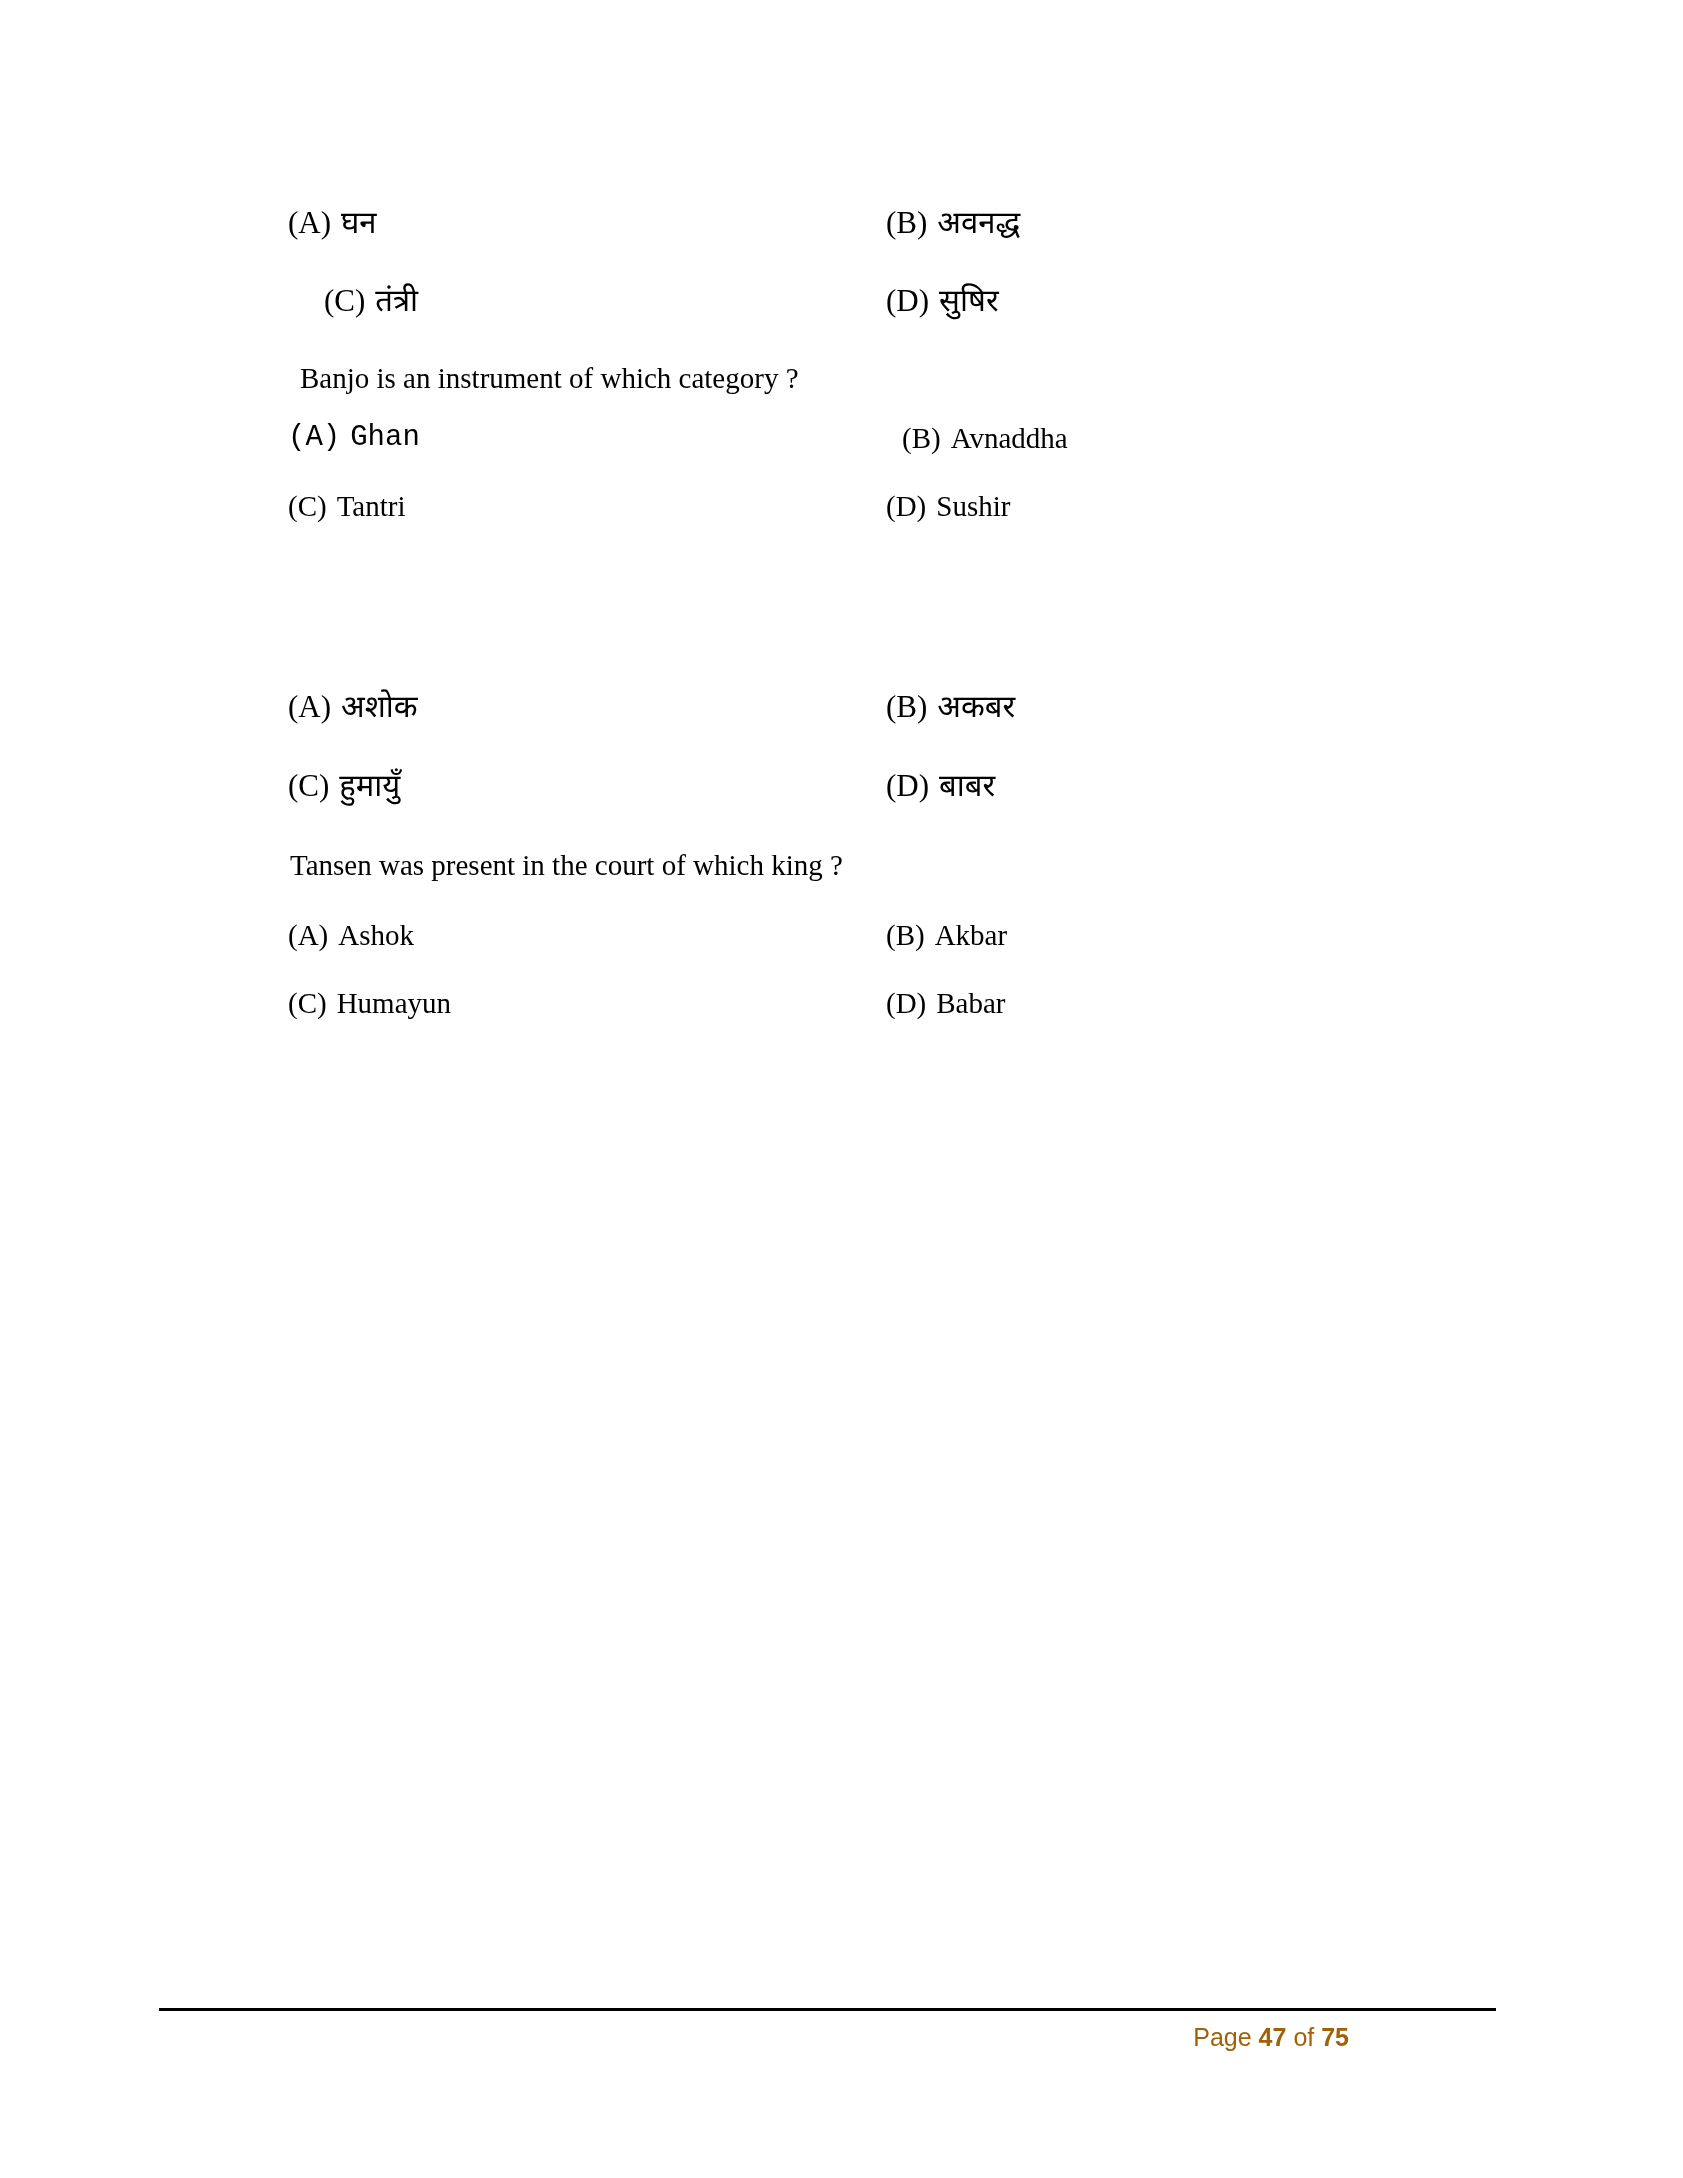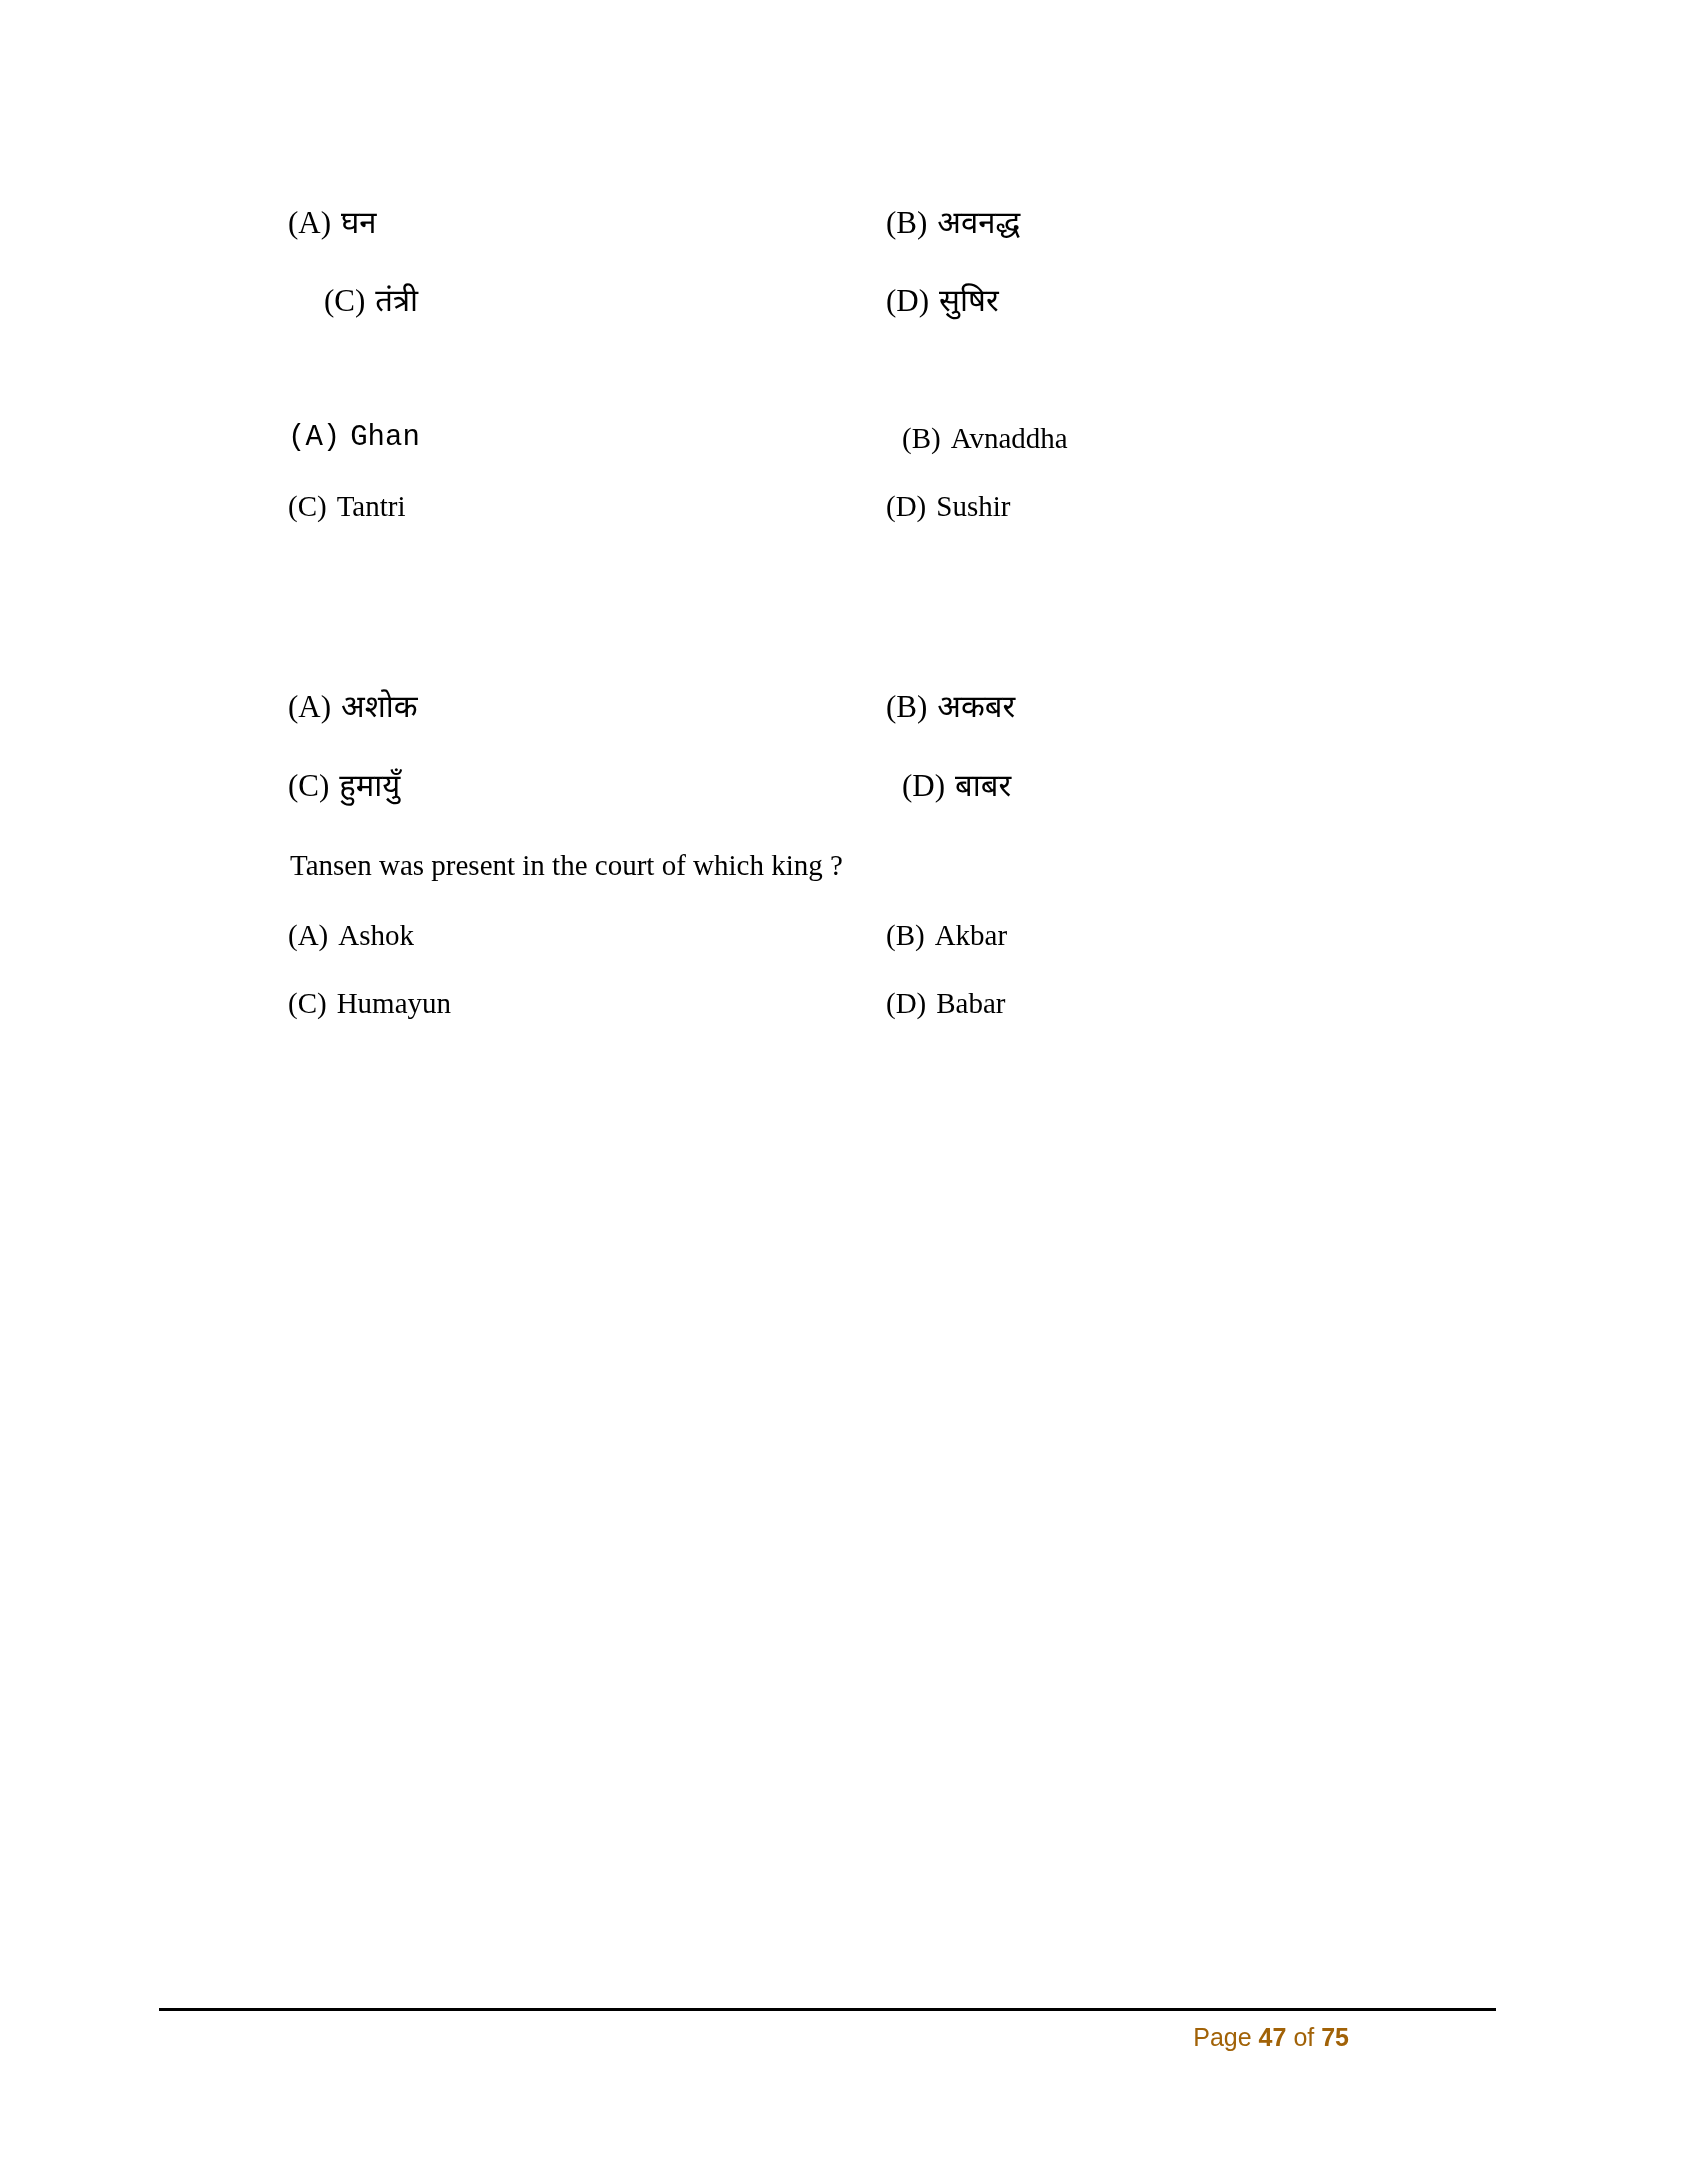--- a/index.html
+++ b/index.html
@@ -65,20 +65,21 @@
   <div class="line hindi" style="left:886px; top:206px;">
     <span class="opt-label">(B)</span><span class="opt-text">अवनद्ध</span>
   </div>
   <div class="line hindi" style="left:288px; top:284px;margin-left:36px;">
     <span class="opt-label">(C)</span><span class="opt-text">तंत्री</span>
   </div>
   <div class="line hindi" style="left:886px; top:284px;">
     <span class="opt-label">(D)</span><span class="opt-text">सुषिर</span>
   </div>
 
+  <div class="line" style="left:300px; top:361px;">Banjo is an instrument of which category ?</div>
 
   <div class="line" style="left:288px; top:421px;font-family:Liberation Mono, monospace;">
     <span class="opt-label">(A)</span><span class="opt-text">Ghan</span>
   </div>
   <div class="line" style="left:886px; top:421px;margin-left:16px;">
     <span class="opt-label">(B)</span><span class="opt-text">Avnaddha</span>
   </div>
   <div class="line" style="left:288px; top:489px;">
     <span class="opt-label">(C)</span><span class="opt-text">Tantri</span>
   </div>
@@ -89,21 +90,21 @@
 
   <div class="line hindi" style="left:288px; top:690px;">
     <span class="opt-label">(A)</span><span class="opt-text">अशोक</span>
   </div>
   <div class="line hindi" style="left:886px; top:690px;">
     <span class="opt-label">(B)</span><span class="opt-text">अकबर</span>
   </div>
   <div class="line hindi" style="left:288px; top:769px;">
     <span class="opt-label">(C)</span><span class="opt-text">हुमायुँ</span>
   </div>
-  <div class="line hindi" style="left:886px; top:769px;margin-left:16px;">
+  <div class="line hindi" style="left:886px; top:769px;">
     <span class="opt-label">(D)</span><span class="opt-text">बाबर</span>
   </div>
 
   <div class="line" style="left:290px; top:848px;">Tansen was present in the court of which king ?</div>
 
   <div class="line" style="left:288px; top:918px;">
     <span class="opt-label">(A)</span><span class="opt-text">Ashok</span>
   </div>
   <div class="line" style="left:886px; top:918px;">
     <span class="opt-label">(B)</span><span class="opt-text">Akbar</span>

